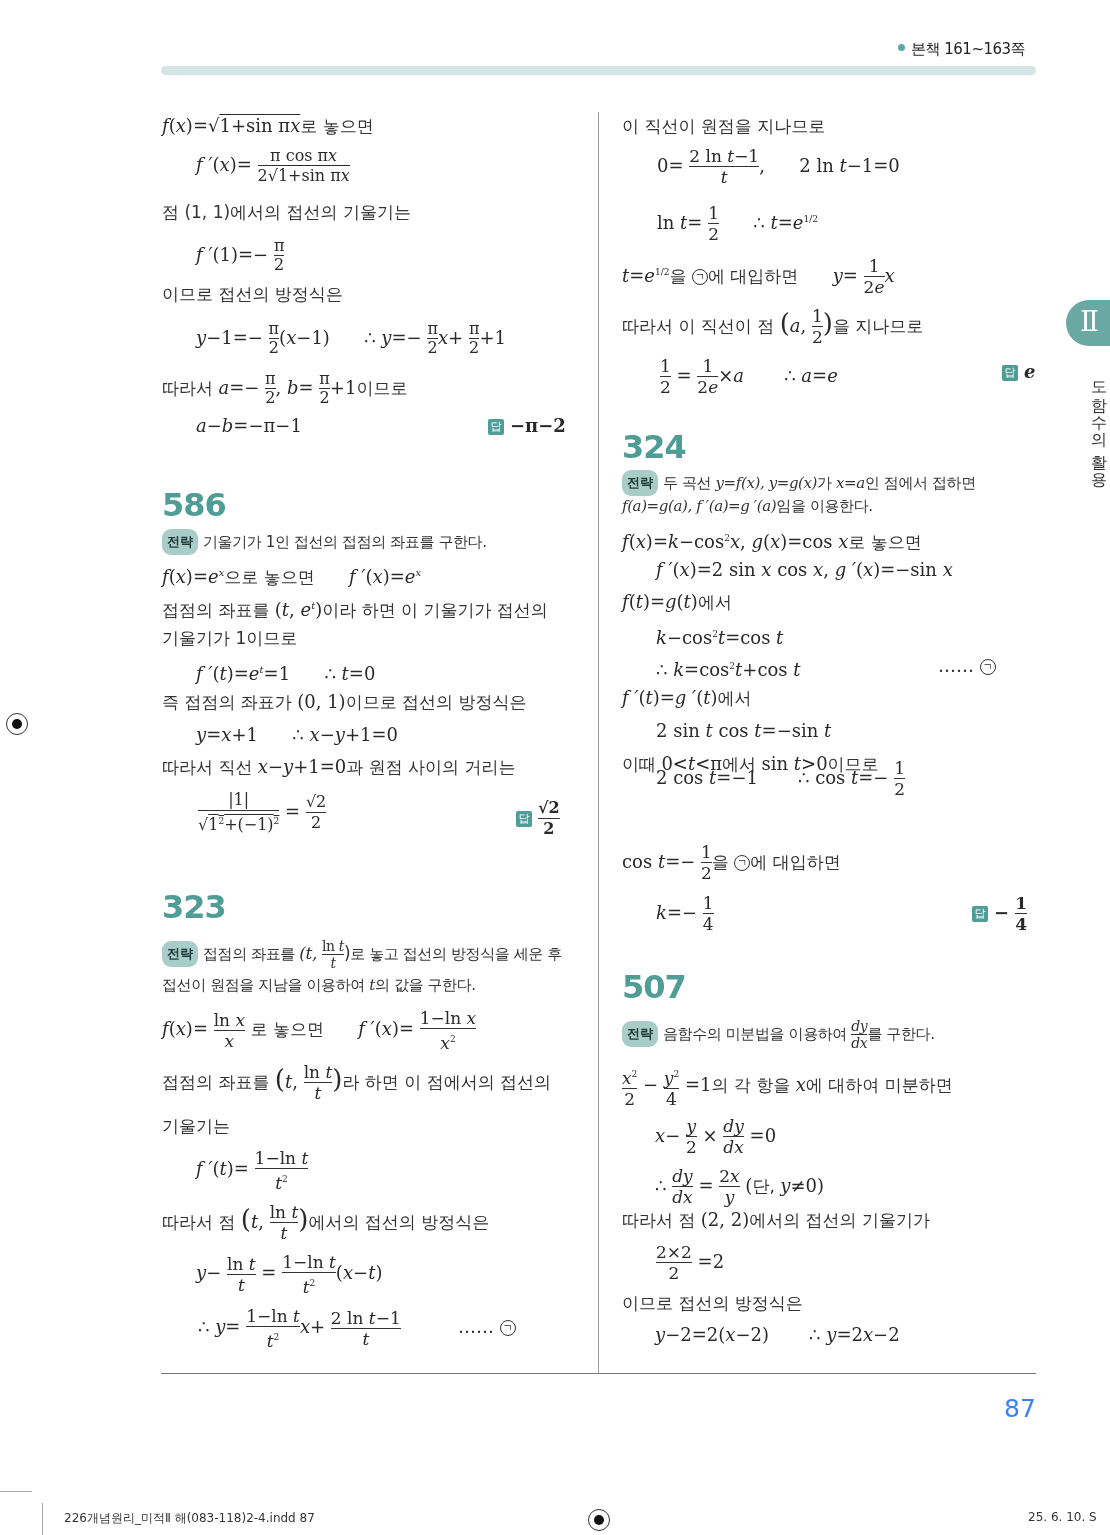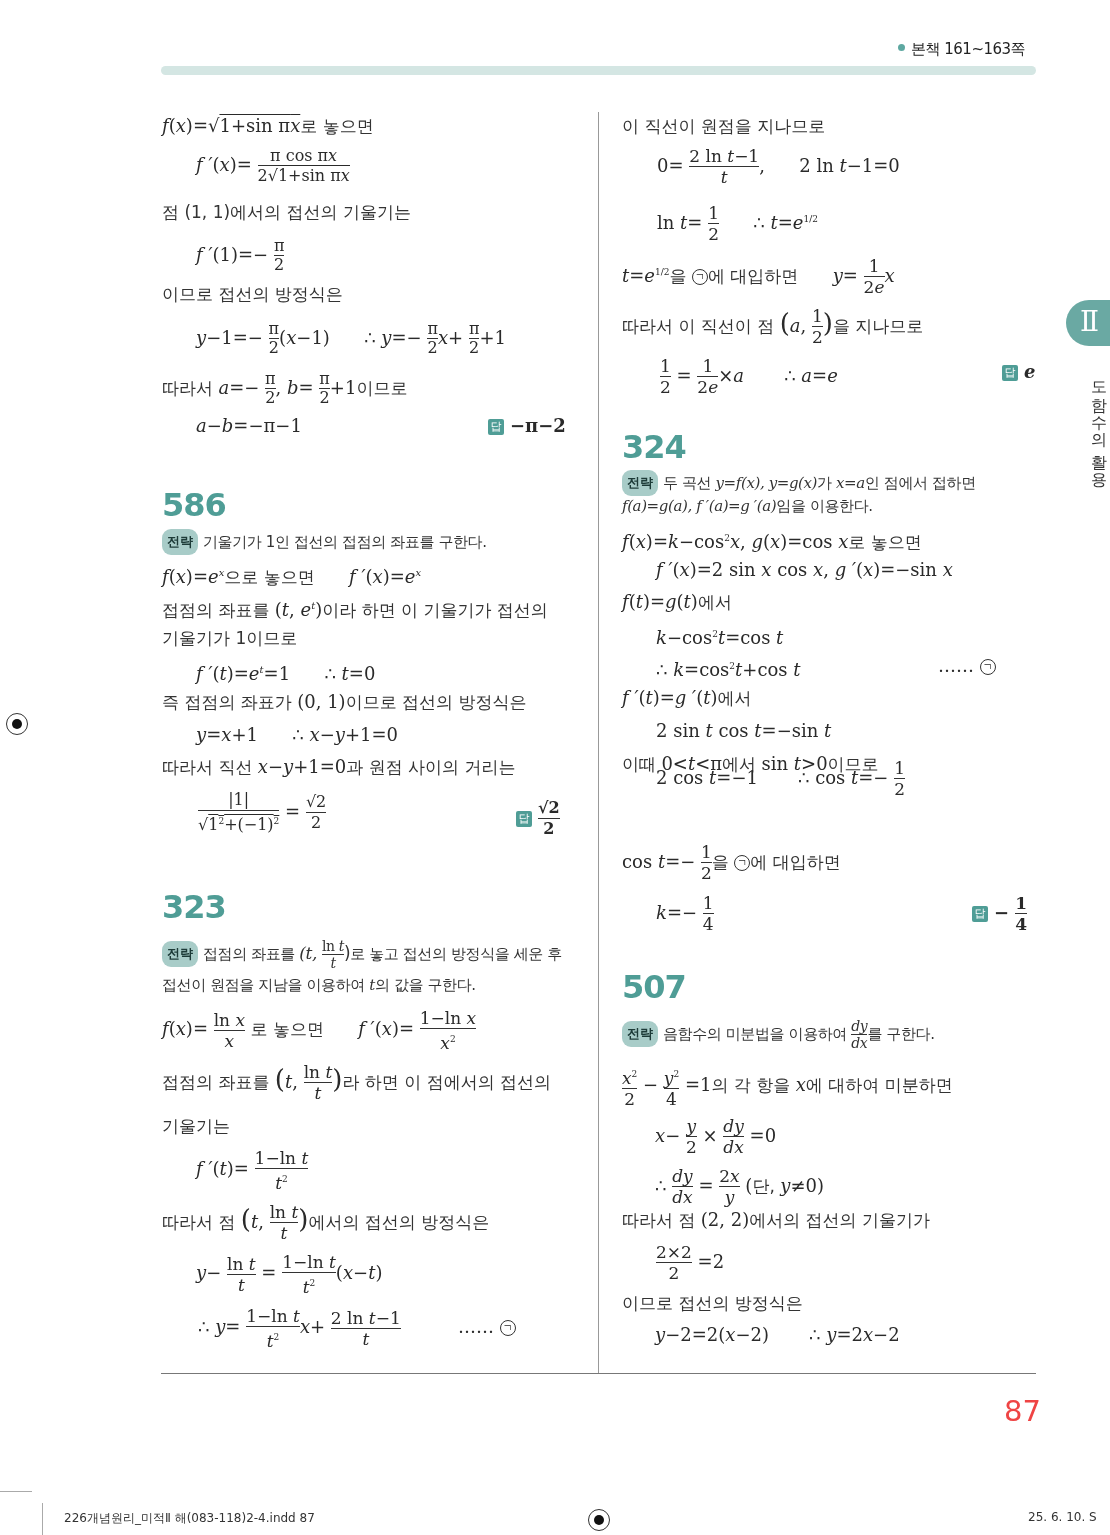--- a/index.html
+++ b/index.html
@@ -4,21 +4,21 @@
 <style>
   html, body { margin:0; padding:0; background:#fff; }
   body { width:1110px; height:1535px; position:relative; overflow:hidden;
          font-family:"DejaVu Serif", serif; color:#2a2a2a; }
   .abs { position:absolute; }
   .header-ref { left:898px; top:40px; font-family:"DejaVu Sans", sans-serif; font-size:15px; color:#222; letter-spacing:-0.5px; }
   .header-ref .dot { display:inline-block; width:7px; height:7px; border-radius:50%; background:#5ea8a1; margin-right:6px; vertical-align:middle; position:relative; top:-2px; }
   .header-bar { left:161px; top:66px; width:875px; height:9px; border-radius:5px; background:#d4e6e3; }
   .col-divider { left:598px; top:112px; width:1px; height:1262px; background:#999; }
   .bottom-rule { left:161px; top:1373px; width:875px; height:1px; background:#777; }
-  .page-num { left:1004px; top:1394px; font-family:"DejaVu Sans", sans-serif; font-size:29px; color:#ef4444; }
+  .page-num { left:1004px; top:1394px; font-family:"DejaVu Sans", sans-serif; font-size:25px; color:#3b82f6; }
   .tab { left:1066px; top:300px; width:60px; height:46px; border-radius:23px 0 0 23px; background:#6aa9a3; }
   .tab-label { left:1080px; top:305px; font-size:28px; color:#fff; font-family:"DejaVu Serif", serif; }
   .side-title { left:1088px; top:370px; writing-mode:vertical-rl; font-family:"DejaVu Sans", sans-serif; font-size:16px; color:#333; letter-spacing:1px; }
   .line { position:absolute; font-size:18px; white-space:nowrap; line-height:24px; }
   .kr { font-family:"DejaVu Sans", sans-serif; font-size:17px; color:#333; }
   .m { font-family:"DejaVu Serif", serif; font-style:italic; }
   .prob { position:absolute; font-family:"DejaVu Sans", sans-serif; font-weight:bold; font-size:32px; color:#4f9d96; letter-spacing:-1px; }
   .strat { display:inline-block; background:#a8ccc8; color:#1d3b38; font-family:"DejaVu Sans", sans-serif; font-weight:bold; font-size:13px; border-radius:9px; padding:1px 5px; margin-right:5px; vertical-align:middle; }
   .strat-text { font-family:"DejaVu Sans", sans-serif; font-size:15px; color:#333; letter-spacing:-0.4px; }
   .ans-tag { display:inline-block; background:#4f9d96; color:#fff; font-family:"DejaVu Sans", sans-serif; font-size:11px; width:16px; height:16px; line-height:16px; text-align:center; border-radius:2px; margin-right:6px; vertical-align:middle; }

